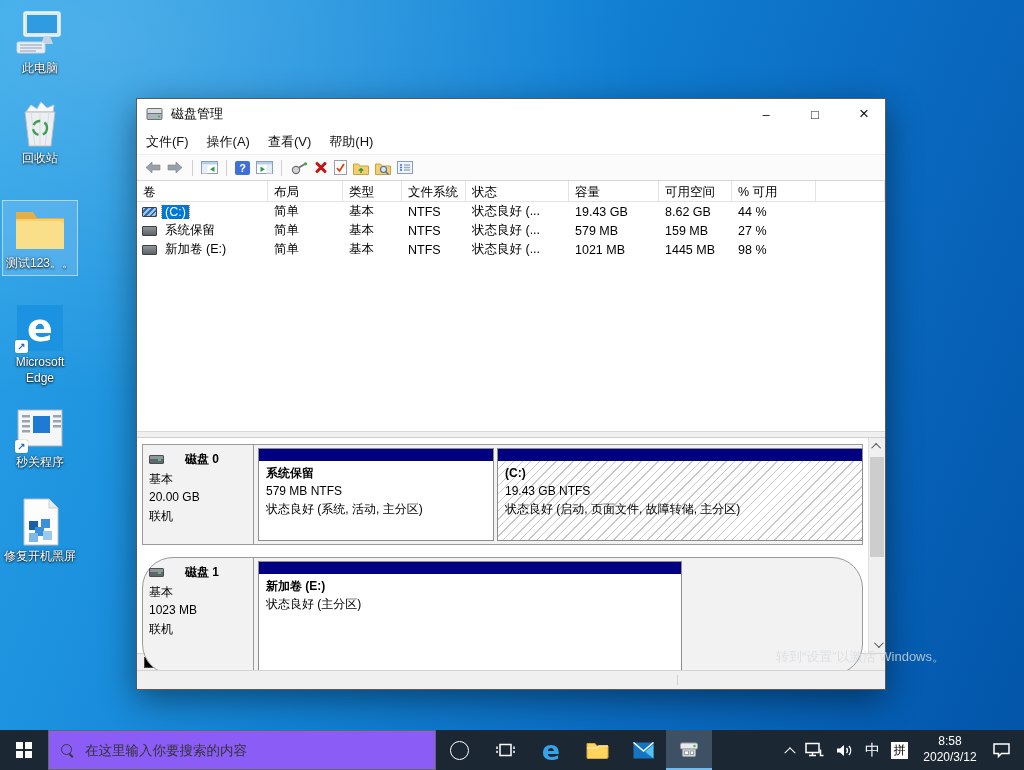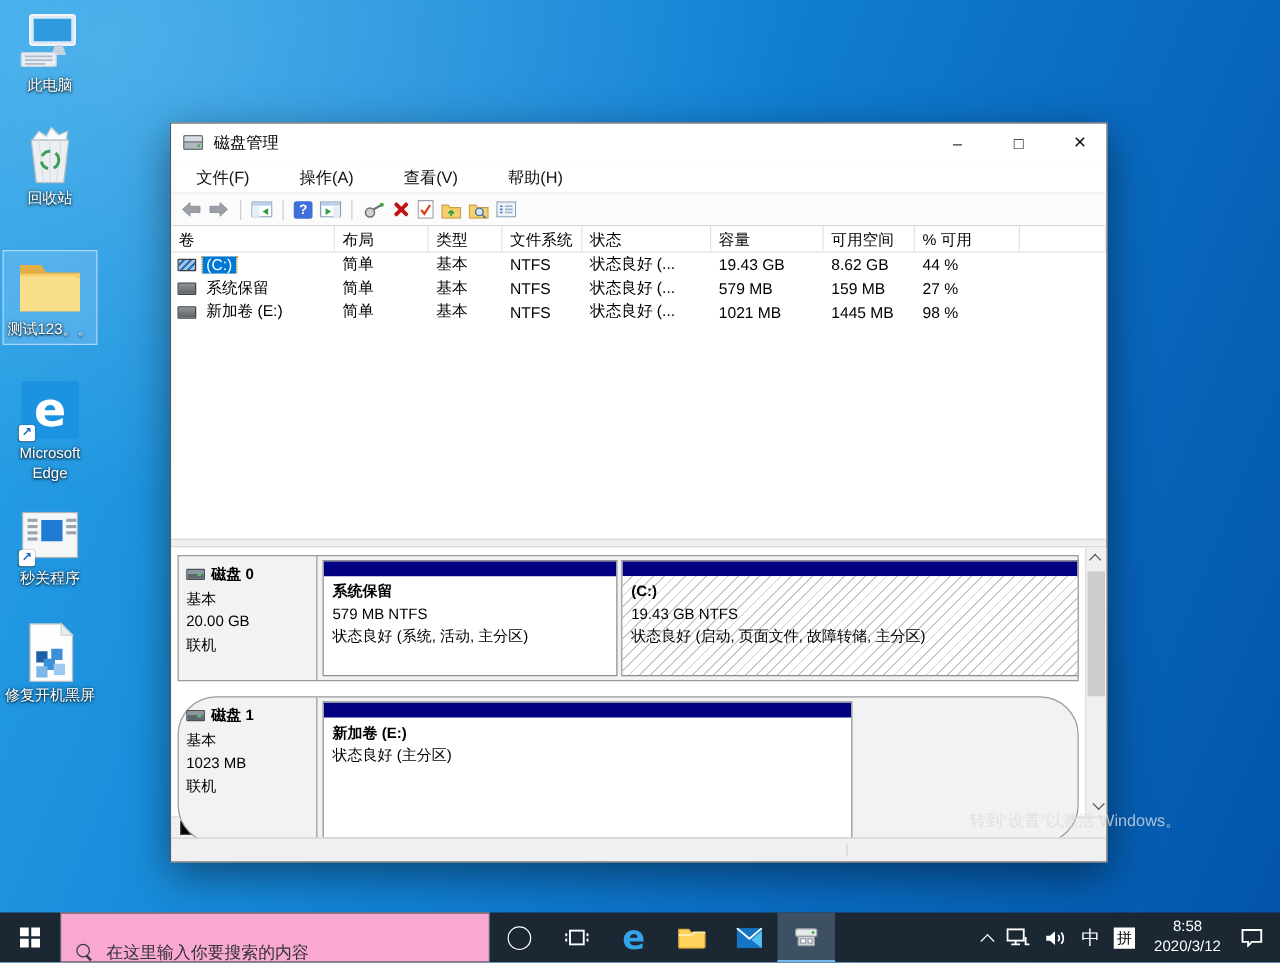--- a/index.html
+++ b/index.html
@@ -33,21 +33,21 @@
 
   
   #win { position: absolute; left: 136px; top: 98px; width: 750px; height: 592px; z-index: 10;
     background: #f0f0f0; border: 1px solid #5a5a5a; box-shadow: 0 10px 32px rgba(0,0,0,.45);
     display: flex; flex-direction: column; }
   .titlebar { height: 30px; background: #fff; display: flex; align-items: center; padding-left: 9px; gap: 7px; flex: 0 0 auto; }
   .titlebar .t-text { font-size: 13px; color: #000; flex: 1; }
   .win-btn { width: 42px; height: 30px; display: flex; align-items: center; justify-content: center; font-size: 13px; color: #111; }
   .win-btn.close { font-size: 17px; }
   .menubar { height: 25px; background: #fff; display: flex; align-items: center; font-size: 13px; color: #111; flex: 0 0 auto; }
-  .menubar span { padding: 0 20px; }
+  .menubar span { padding: 0 9px; }
   .toolbar { height: 27px; background: #fbfbfb; border-top: 1px solid #eee; border-bottom: 1px solid #d6d6d6;
     display: flex; align-items: center; padding-left: 7px; gap: 6px; flex: 0 0 auto; }
   .tb-sep { width: 1px; height: 16px; background: #d0d0d0; margin: 0 2px; }
   .tb-help { width: 15px; height: 14px; background: #3f6fd8; color: #fff; font-size: 11px; font-weight: bold;
     display: flex; align-items: center; justify-content: center; border-radius: 2px; }
   .x-ico { position: relative; width: 14px; height: 14px; }
   .x-ico::before, .x-ico::after { content: ""; position: absolute; left: 0; top: 5.5px; width: 14px; height: 3px;
     background: #c41212; border-radius: 1px; }
   .x-ico::before { transform: rotate(45deg); }
   .x-ico::after { transform: rotate(-45deg); }
@@ -68,21 +68,21 @@
   .vname { padding: 0 3px; }
   .vname.selected { background: var(--accent, #0078d7); color: #fff; outline: 1px dotted #d98a1d; }
 
   
   .splitter { height: 7px; background: #f0f0f0; border-top: 1px solid #d9d9d9; border-bottom: 1px solid #cfcfcf; flex: 0 0 auto; }
   .graph { position: relative; background: #fff; height: 215px; flex: 0 0 auto; }
   .disk-row { position: absolute; left: 5px; right: 22px; border: 1px solid #9a9a9a; background: #f2f2f2; display: flex; }
   .disk-row.d0 { top: 6px; height: 101px; }
   .disk-row.d1 { top: 119px; height: 118px; border-radius: 31px; }
   .disk-label { width: 111px; flex: 0 0 auto; border-right: 1px solid #9a9a9a; padding: 5px 6px; font-size: 12px; line-height: 1.55; color: #000; }
-  .disk-label .dl-name { font-weight: bold; display: flex; align-items: center; gap: 5px; margin-bottom: 1px; }
+  .disk-label .dl-name { font-weight: bold; display: flex; align-items: center; gap: 21px; margin-bottom: 1px; }
   .drive-mini { width: 15px; height: 9px; border: 1px solid #4a4f54; border-radius: 1px;
     background: linear-gradient(#8f979e 45%, #5f666d 45%); position: relative; flex: 0 0 auto; }
   .drive-mini::after { content: ""; position: absolute; right: 2px; top: 3px; width: 3px; height: 2px; background: #4fc46a; }
   .part-area { position: relative; flex: 1; }
   .part-box { position: absolute; top: 3px; bottom: 3px; border: 1px solid #8c8c8c; background: #fff; overflow: hidden; }
   .part-strip { height: 12px; background: var(--primary-partition, #000080); }
   .part-body { padding: 3px 7px; font-size: 12px; line-height: 1.5; color: #000; }
   .part-body .p-name { font-weight: bold; }
   .part-box.hatched .part-body { height: calc(100% - 12px);
     background: repeating-linear-gradient(135deg, #fff 0 5px, #c9c9c9 5px 6px); }
@@ -106,21 +106,21 @@
   .swatch { width: 11px; height: 11px; border: 1px solid #444; }
   .statusbar { flex: 1; background: #f0f0f0; border-top: 1px solid #d4d4d4; position: relative; }
   .sb-div { position: absolute; left: 540px; top: 4px; bottom: 4px; width: 1px; background: #d0d0d0; }
 
   
   #taskbar { position: absolute; left: 0; bottom: 0; width: 1024px; height: 40px; background: var(--taskbar, #1c2734);
     z-index: 100; display: flex; align-items: stretch; }
   .tb-btn { width: 46px; display: flex; align-items: center; justify-content: center; flex: 0 0 auto; }
   .start-logo { display: grid; grid-template-columns: 7px 7px; grid-template-rows: 7px 7px; gap: 1.5px; }
   .start-logo i { background: #fdfdfd; }
-  .searchbox { width: 344px; background: #f9a8d4; border: 1px solid #666; display: flex; align-items: flex-end;
+  .searchbox { width: 388px; background: #8b5cf6; border: 1px solid #666; display: flex; align-items: center;
     padding: 0 11px; gap: 10px; flex: 0 0 auto; }
   .searchbox input { border: none; outline: none; background: transparent; flex: 1; font-size: 13.5px;
     font-family: "Liberation Sans", "DejaVu Sans", sans-serif; color: #111; }
   .searchbox input::placeholder { color: #333; }
   .mag { position: relative; width: 15px; height: 15px; flex: 0 0 auto; }
   .mag::before { content: ""; position: absolute; left: 1px; top: 1px; width: 9px; height: 9px; border: 1.6px solid #3a3a3a; border-radius: 50%; }
   .mag::after { content: ""; position: absolute; left: 10px; top: 10px; width: 5px; height: 1.8px; background: #3a3a3a; transform: rotate(45deg); transform-origin: 0 0; }
   .cortana-circle { width: 19px; height: 19px; border: 1.7px solid #fff; border-radius: 50%; }
   .edge-glyph { font-size: 27px; font-weight: bold; color: #35a3e8; font-family: "DejaVu Sans", sans-serif; line-height: 1; }
   .tb-btn.active { background: #3e5063; border-bottom: 2px solid var(--active-underline, #76b9ed); }

